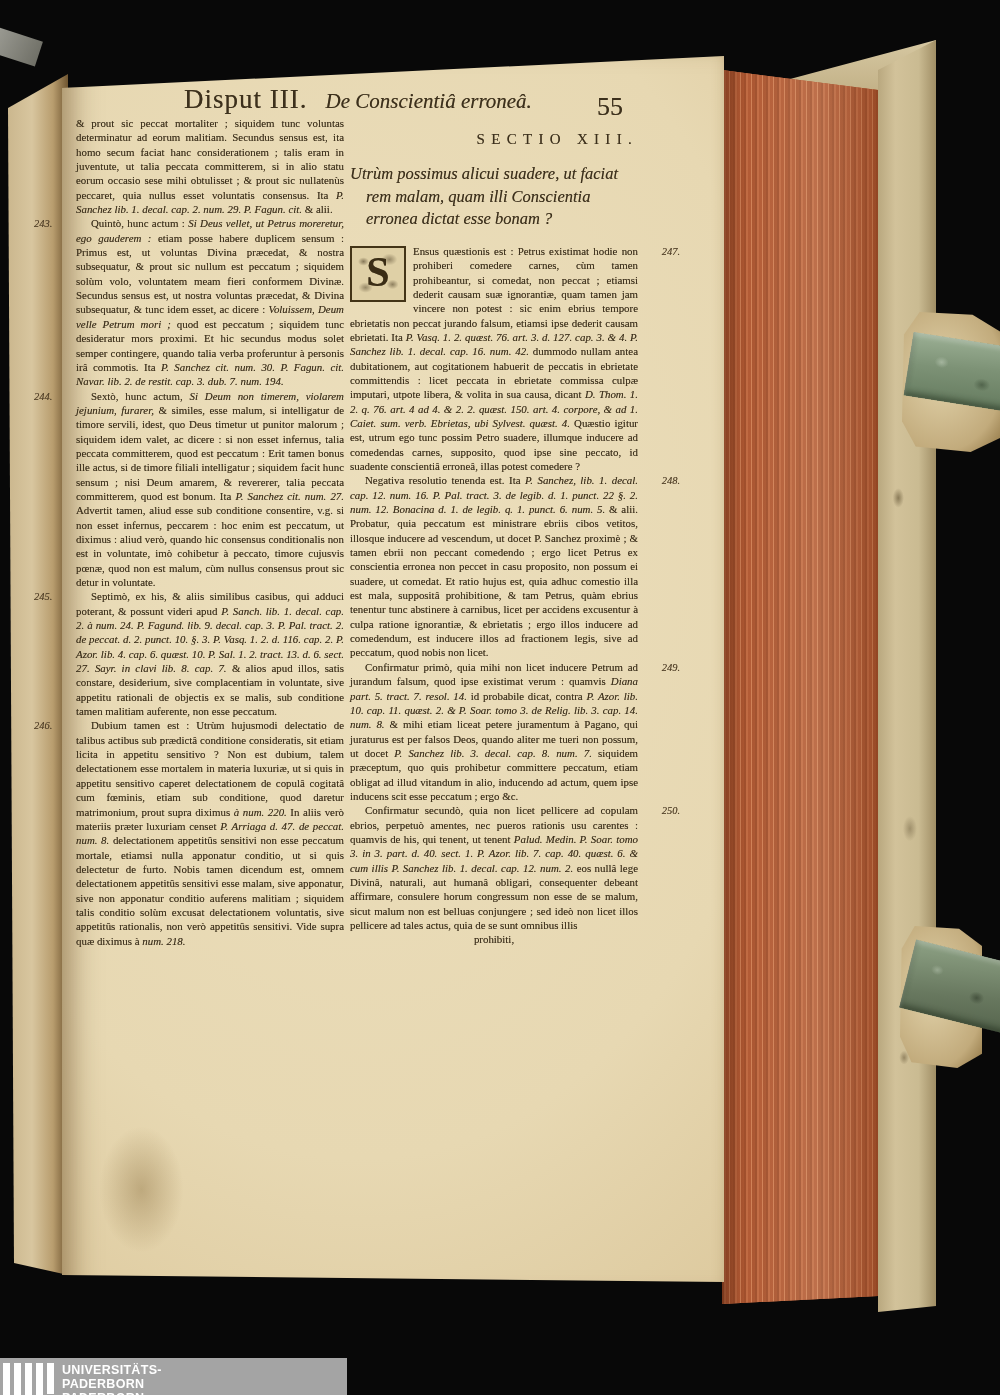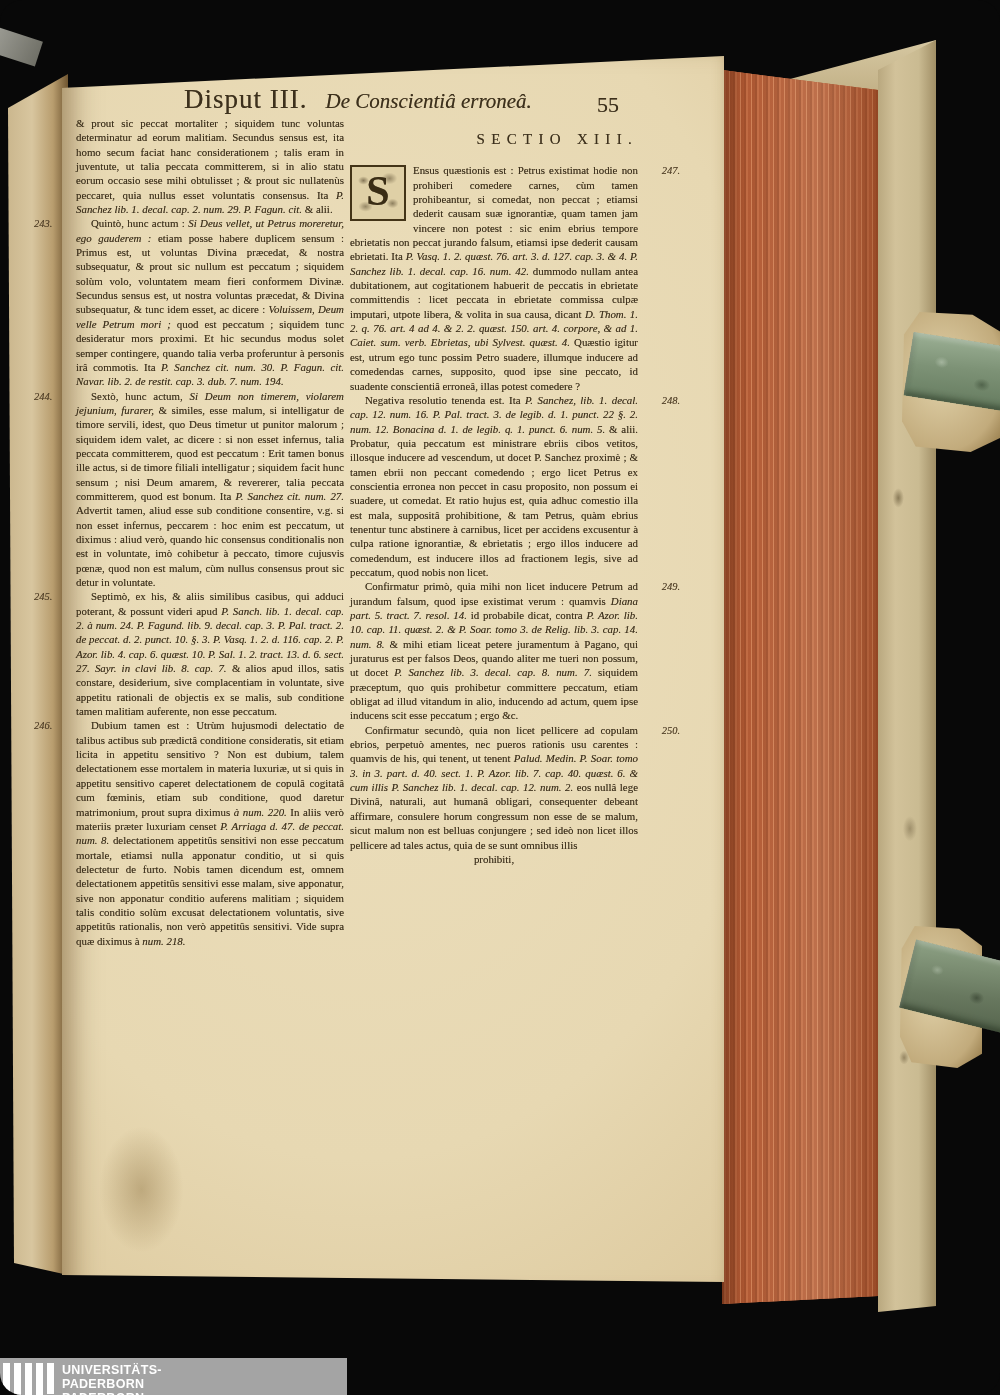--- a/index.html
+++ b/index.html
@@ -1,17 +1,17 @@
 <!DOCTYPE html>
 <html><head>
 <meta charset="utf-8">
 <style>
   html,body{margin:0;padding:0;background:#080808;}
   .scene{position:relative;width:1000px;height:1395px;background:#080808;overflow:hidden;
-         font-family:"Liberation Serif",serif;border-radius:22px;}
+         font-family:"Liberation Serif",serif;}
 
   
   .facing-page{position:absolute;left:8px;top:70px;width:60px;height:1205px;
     background:linear-gradient(90deg,#cbb78e 0%,#d8c69f 40%,#b89d6e 75%,#6f5530 100%);
     clip-path:polygon(0 38px,100% 4px,100% 100%,6px 99%);}
   .head-cap{position:absolute;left:704px;top:40px;width:232px;height:62px;
     background:linear-gradient(180deg,#d6c8a2,#bfad82);
     clip-path:polygon(0 100%,100% 0,100% 100%);}
   .page{position:absolute;left:62px;top:56px;width:662px;height:1232px;
     background:
@@ -51,21 +51,21 @@
     background:
       radial-gradient(9px 7px at 25% 35%, rgba(225,235,220,.3), transparent 70%),
       radial-gradient(11px 9px at 65% 60%, rgba(35,45,30,.5), transparent 70%),
       linear-gradient(170deg,#8ea285,#68785f 60%,#55644d);}
 
   
   .text-layer{position:absolute;inset:0;color:#3c301c;text-shadow:0 0 .3px rgba(60,45,25,.55);}
   .header{position:absolute;left:88px;top:84px;width:540px;text-align:center;white-space:nowrap;}
   .title-main{font-size:27px;letter-spacing:1px;}
   .title-italic{font-style:italic;font-size:21px;margin-left:14px;}
-  .page-number{position:absolute;left:597px;top:92px;font-size:22px;}
+  .page-number{position:absolute;left:597px;top:92px;font-size:26px;}
 
   .col{position:absolute;top:116px;text-align:justify;font-size:10.9px;line-height:14.35px;}
   .col-left{left:76px;width:268px;}
   .col-right{left:350px;width:288px;}
   .para{position:relative;margin:0;text-indent:15px;}
   .para.no-indent{text-indent:0;}
   .margin-num{position:absolute;font-size:10.5px;font-style:italic;color:#54422a;text-indent:0;font-family:Liberation Serif, serif;}
   .col-left .margin-num{left:-42px;top:1px;}
   .col-right .margin-num{right:-42px;top:1px;}
 
@@ -127,20 +127,21 @@
     <div class="col col-left">
       <p class="para no-indent"><span><span>&amp; prout sic peccat mortaliter ; siquidem tunc voluntas determinatur ad eorum malitiam. Secundus sensus est, ita homo secum faciat hanc considerationem ; talis eram in juventute, ut talia peccata committerem, si in alio statu eorum occasio sese mihi obtulisset ; &amp; prout sic nullatenùs peccaret, quia nullus esset voluntatis consensus. Ita </span><span class="it">P. Sanchez lib. 1. decal. cap. 2. num. 29. P. Fagun. cit.</span><span> &amp; alii.</span></span></p>
       <p class="para"><span class="margin-num">243.</span><span><span>Quintò, hunc actum : </span><span class="it">Si Deus vellet, ut Petrus moreretur, ego gauderem : </span><span>etiam posse habere duplicem sensum : Primus est, ut voluntas Divina præcedat, &amp; nostra subsequatur, &amp; prout sic nullum est peccatum ; siquidem solùm volo, voluntatem meam fieri conformem Divinæ. Secundus sensus est, ut nostra voluntas præcedat, &amp; Divina subsequatur, &amp; tunc idem esset, ac dicere : </span><span class="it">Voluissem, Deum velle Petrum mori ; </span><span>quod est peccatum ; siquidem tunc desideratur mors proximi. Et hic secundus modus solet semper contingere, quando talia verba proferuntur à personis irâ commotis. Ita </span><span class="it">P. Sanchez cit. num. 30. P. Fagun. cit. Navar. lib. 2. de restit. cap. 3. dub. 7. num. 194.</span></span></p>
       <p class="para"><span class="margin-num">244.</span><span><span>Sextò, hunc actum, </span><span class="it">Si Deum non timerem, violarem jejunium, furarer, </span><span>&amp; similes, esse malum, si intelligatur de timore servili, idest, quo Deus timetur ut punitor malorum ; siquidem idem valet, ac dicere : si non esset infernus, talia peccata committerem, quod est peccatum : Erit tamen bonus ille actus, si de timore filiali intelligatur ; siquidem facit hunc sensum ; nisi Deum amarem, &amp; revererer, talia peccata committerem, quod est bonum. Ita </span><span class="it">P. Sanchez cit. num. 27. </span><span>Advertit tamen, aliud esse sub conditione consentire, v.g. si non esset infernus, peccarem : hoc enim est peccatum, ut diximus : aliud verò, quando hic consensus conditionalis non est in voluntate, imò cohibetur à peccato, timore cujusvis pœnæ, quod non est malum, cùm nullus consensus prout sic detur in voluntate.</span></span></p>
       <p class="para"><span class="margin-num">245.</span><span><span>Septimò, ex his, &amp; aliis similibus casibus, qui adduci poterant, &amp; possunt videri apud </span><span class="it">P. Sanch. lib. 1. decal. cap. 2. à num. 24. P. Fagund. lib. 9. decal. cap. 3. P. Pal. tract. 2. de peccat. d. 2. punct. 10. §. 3. P. Vasq. 1. 2. d. 116. cap. 2. P. Azor. lib. 4. cap. 6. quæst. 10. P. Sal. 1. 2. tract. 13. d. 6. sect. 27. Sayr. in clavi lib. 8. cap. 7. </span><span>&amp; alios apud illos, satis constare, desiderium, sive complacentiam in voluntate, sive appetitu rationali de objectis ex se malis, sub conditione tamen malitiam auferente, non esse peccatum.</span></span></p>
       <p class="para"><span class="margin-num">246.</span><span><span>Dubium tamen est : Utrùm hujusmodi delectatio de talibus actibus sub prædictâ conditione consideratis, sit etiam licita in appetitu sensitivo ? Non est dubium, talem delectationem esse mortalem in materia luxuriæ, ut si quis in appetitu sensitivo caperet delectationem de copulâ cogitatâ cum fœminis, etiam sub conditione, quod daretur matrimonium, prout supra diximus </span><span class="it">à num. 220. </span><span>In aliis verò materiis præter luxuriam censet </span><span class="it">P. Arriaga d. 47. de peccat. num. 8. </span><span>delectationem appetitûs sensitivi non esse peccatum mortale, etiamsi nulla apponatur conditio, ut si quis delectetur de furto. Nobis tamen dicendum est, omnem delectationem appetitûs sensitivi esse malam, sive apponatur, sive non apponatur conditio auferens malitiam ; siquidem talis conditio solùm excusat delectationem voluntatis, sive appetitûs rationalis, non verò appetitûs sensitivi. Vide supra quæ diximus à </span><span class="it">num. 218.</span></span></p>
     </div>
 
     <div class="col col-right">
       <div class="sectio">SECTIO XIII.</div>
+      <div class="question">Utrùm possimus alicui suadere, ut faciat rem malam, quam illi Conscientia erronea dictat esse bonam ?</div>
 
       <p class="para no-indent"><span class="margin-num">247.</span><span class="dropcap">S</span><span><span>Ensus quæstionis est : Petrus existimat hodie non prohiberi comedere carnes, cùm tamen prohibeantur, si comedat, non peccat ; etiamsi dederit causam suæ ignorantiæ, quam tamen jam vincere non potest : sic enim ebrius tempore ebrietatis non peccat jurando falsum, etiamsi ipse dederit causam ebrietati. Ita </span><span class="it">P. Vasq. 1. 2. quæst. 76. art. 3. d. 127. cap. 3. &amp; 4. P. Sanchez lib. 1. decal. cap. 16. num. 42. </span><span>dummodo nullam antea dubitationem, aut cogitationem habuerit de peccatis in ebrietate committendis : licet peccata in ebrietate commissa culpæ imputari, utpote libera, &amp; volita in sua causa, dicant </span><span class="it">D. Thom. 1. 2. q. 76. art. 4 ad 4. &amp; 2. 2. quæst. 150. art. 4. corpore, &amp; ad 1. Caiet. sum. verb. Ebrietas, ubi Sylvest. quæst. 4. </span><span>Quæstio igitur est, utrum ego tunc possim Petro suadere, illumque inducere ad comedendas carnes, supposito, quod ipse sine peccato, id suadente conscientiâ erroneâ, illas potest comedere ?</span></span></p>
       <p class="para"><span class="margin-num">248.</span><span><span>Negativa resolutio tenenda est. Ita </span><span class="it">P. Sanchez, lib. 1. decal. cap. 12. num. 16. P. Pal. tract. 3. de legib. d. 1. punct. 22 §. 2. num. 12. Bonacina d. 1. de legib. q. 1. punct. 6. num. 5. </span><span>&amp; alii. Probatur, quia peccatum est ministrare ebriis cibos vetitos, illosque inducere ad vescendum, ut docet P. Sanchez proximè ; &amp; tamen ebrii non peccant comedendo ; ergo licet Petrus ex conscientia erronea non peccet in casu proposito, non possum ei suadere, ut comedat. Et ratio hujus est, quia adhuc comestio illa est mala, suppositâ prohibitione, &amp; tam Petrus, quàm ebrius tenentur tunc abstinere à carnibus, licet per accidens excusentur à culpa ratione ignorantiæ, &amp; ebrietatis ; ergo illos inducere ad comedendum, est inducere illos ad fractionem legis, sive ad peccatum, quod nobis non licet.</span></span></p>
       <p class="para"><span class="margin-num">249.</span><span><span>Confirmatur primò, quia mihi non licet inducere Petrum ad jurandum falsum, quod ipse existimat verum : quamvis </span><span class="it">Diana part. 5. tract. 7. resol. 14. </span><span>id probabile dicat, contra </span><span class="it">P. Azor. lib. 10. cap. 11. quæst. 2. &amp; P. Soar. tomo 3. de Relig. lib. 3. cap. 14. num. 8. </span><span>&amp; mihi etiam liceat petere juramentum à Pagano, qui juraturus est per falsos Deos, quando aliter me tueri non possum, ut docet </span><span class="it">P. Sanchez lib. 3. decal. cap. 8. num. 7. </span><span>siquidem præceptum, quo quis prohibetur committere peccatum, etiam obligat ad illud vitandum in alio, inducendo ad actum, quem ipse inducens scit esse peccatum ; ergo &amp;c.</span></span></p>
       <p class="para"><span class="margin-num">250.</span><span><span>Confirmatur secundò, quia non licet pellicere ad copulam ebrios, perpetuò amentes, nec pueros rationis usu carentes : quamvis de his, qui tenent, ut tenent </span><span class="it">Palud. Medin. P. Soar. tomo 3. in 3. part. d. 40. sect. 1. P. Azor. lib. 7. cap. 40. quæst. 6. &amp; cum illis P. Sanchez lib. 1. decal. cap. 12. num. 2. </span><span>eos nullâ lege Divinâ, naturali, aut humanâ obligari, consequenter debeant affirmare, consulere horum congressum non esse de se malum, sicut malum non est belluas conjungere ; sed ideò non licet illos pellicere ad tales actus, quia de se sunt omnibus illis</span></span></p>
       <div class="last-line">prohibiti,</div>
     </div>
 
   </div>
 

